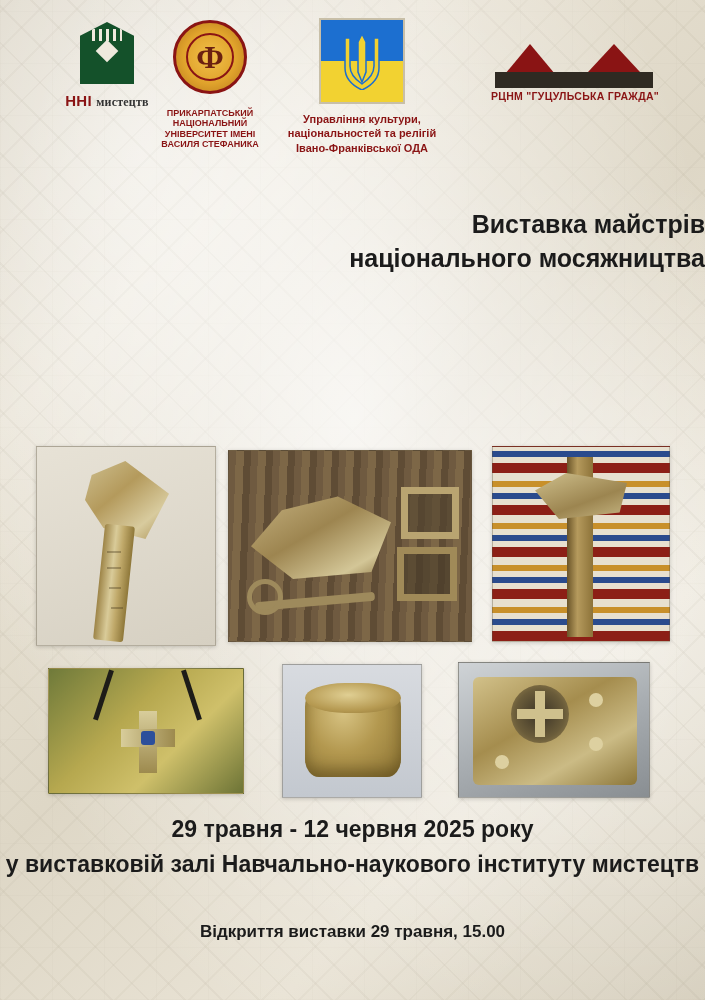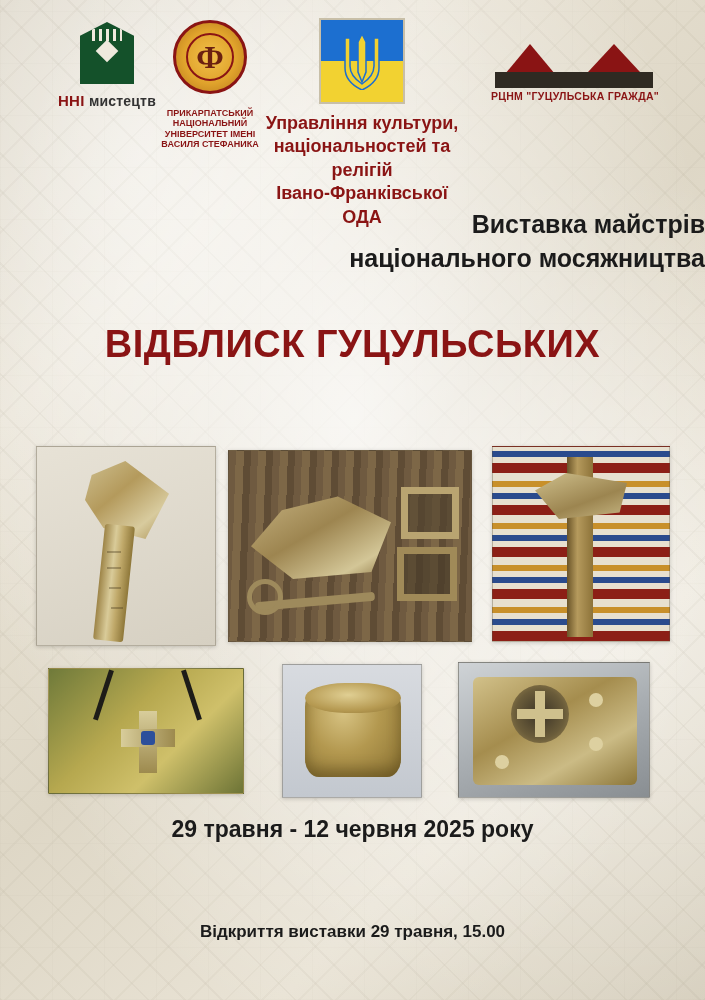--- a/index.html
+++ b/index.html
@@ -79,21 +79,21 @@
     margin-left: -15px;
     background: repeating-linear-gradient(90deg, #efe9dd 0 3px, #14512a 3px 7px);
   }
   .hni-text {
     margin-top: 8px;
     font-size: 15px;
     font-weight: bold;
     color: #8a1414;
     letter-spacing: 0.2px;
   }
-  .hni-text .small { font-size: 14px; color: #333; }
+  .hni-text .small { font-size: 12px; color: #333; font-family: Liberation Serif, serif; }
 
   .pnu-mark {
     width: 74px; height: 74px;
     margin: 0 auto;
     border-radius: 50%;
     background: radial-gradient(circle at 50% 50%, #f2c14a 0%, #e0a32c 55%, #b5761a 100%);
     border: 3px solid #8a1414;
     box-sizing: border-box;
     position: relative;
     overflow: hidden;
@@ -133,21 +133,21 @@
     position: relative;
   }
   .tryzub {
     position: absolute;
     left: 50%; top: 50%;
     transform: translate(-50%, -50%);
     width: 46px; height: 58px;
   }
   .oda-text {
     margin-top: 8px;
-    font-size: 18px;
+    font-size: 11px;
     font-weight: bold;
     color: #8a1414;
     line-height: 1.3;
   }
 
   .grazhda-mark {
     width: 172px; height: 76px;
     margin: 0 auto;
     position: relative;
   }
@@ -382,21 +382,20 @@
       </div>
     </div>
   </div>
 
   <div class="subtitle">
     <div>Виставка майстрів</div>
     <div>національного мосяжництва</div>
   </div>
 
   <div class="maintitle">
-    <div>ВІДБЛИСК ГУЦУЛЬСЬКИХ</div>
   </div>
 
   <div class="photos">
 
     <div class="photo ph1">
       <div class="axe-head"></div>
       <div class="axe-shaft"></div>
       <div class="engrave" style="left:70px;top:104px;width:14px;height:2px;"></div>
       <div class="engrave" style="left:70px;top:120px;width:14px;height:2px;"></div>
       <div class="engrave" style="left:72px;top:140px;width:12px;height:2px;"></div>
@@ -433,16 +432,17 @@
       <div class="plate"></div>
       <div class="rosette"></div>
       <div class="stud" style="left:130px;top:30px;"></div>
       <div class="stud" style="left:130px;top:74px;"></div>
       <div class="stud" style="left:36px;top:92px;"></div>
     </div>
   </div>
 
   <div class="dates">
     <div>29 травня - 12 червня 2025 року</div>
+    <div>у виставковій залі Навчально-наукового інституту мистецтв</div>
   </div>
 
   <div class="opening">Відкриття виставки 29 травня, 15.00</div>
 </div>
 
 </body></html>

